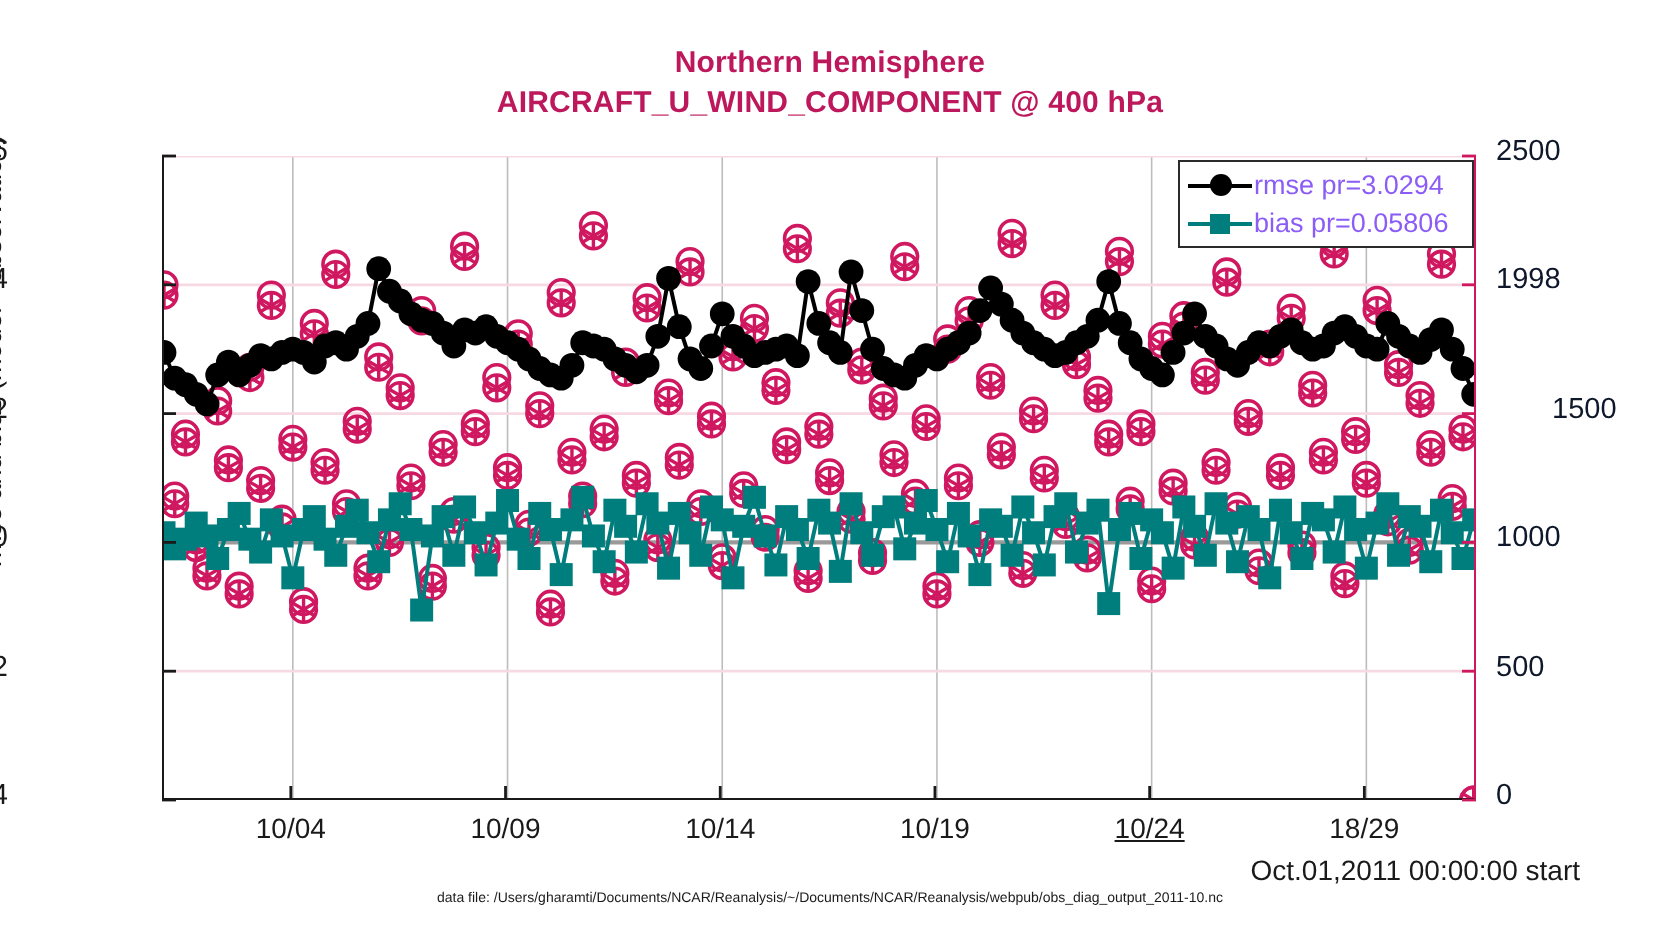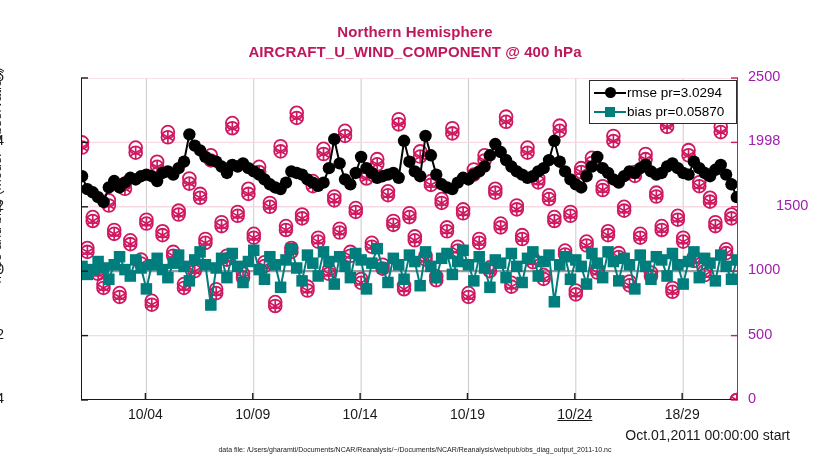--- a/index.html
+++ b/index.html
@@ -91,21 +91,21 @@
     font-size: 14.5px;
     color: #1a1a1a;
     line-height: 1;
   }
   .ytick-right {
     position: absolute;
     left: 748px;
     width: 60px;
     text-align: left;
     font-size: 14.5px;
-    color: #a21caf;
+    color: #0f172a;
     line-height: 1;
   }
   .xtick-label {
     position: absolute;
     top: 406px;
     width: 90px;
     margin-left: -45px;
     text-align: center;
     font-size: 14px;
     color: #1a1a1a;
@@ -158,21 +158,21 @@
     left: 1px; right: 1px;
     top: 7px;
     height: 2.2px;
   }
   .legend-sample .mk {
     position: absolute;
     left: 50%; top: 50%;
   }
   .legend-text {
     font-size: 13.5px;
-    color: #000000;
+    color: #8b5cf6;
     white-space: nowrap;
   }
   .mk-circle {
     width: 11px; height: 11px;
     border-radius: 50%;
     margin-left: -5.5px;
     margin-top: -5.5px;
   }
   .mk-square {
     width: 10px; height: 10px;
@@ -1133,17 +1133,17 @@
         <span class="ln" id="lg-ln-rmse" style="background: rgb(0, 0, 0);"></span>
         <span class="mk mk-circle" id="lg-mk-rmse" style="background: rgb(0, 0, 0);"></span>
       </span>
       <span class="legend-text">rmse pr=3.0294</span>
     </div>
     <div class="legend-row">
       <span class="legend-sample">
         <span class="ln" id="lg-ln-bias" style="background: rgb(0, 125, 125);"></span>
         <span class="mk mk-square" id="lg-mk-bias" style="background: rgb(0, 125, 125);"></span>
       </span>
-      <span class="legend-text">bias pr=0.05870</span>
+      <span class="legend-text">bias pr=0.05806</span>
     </div>
   </div>
 
 </div>
 
 </body></html>

